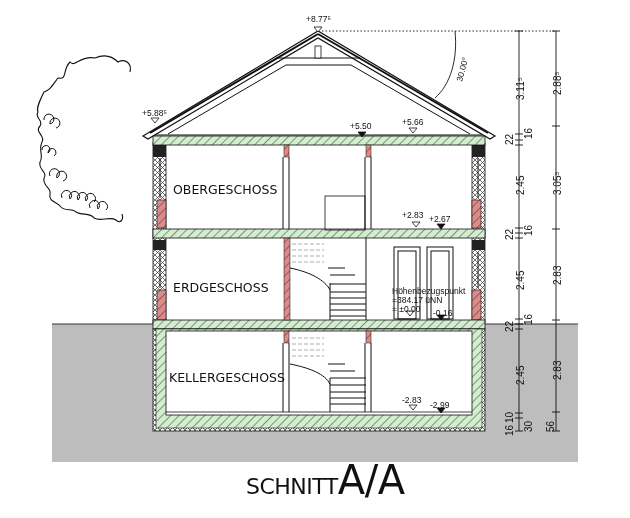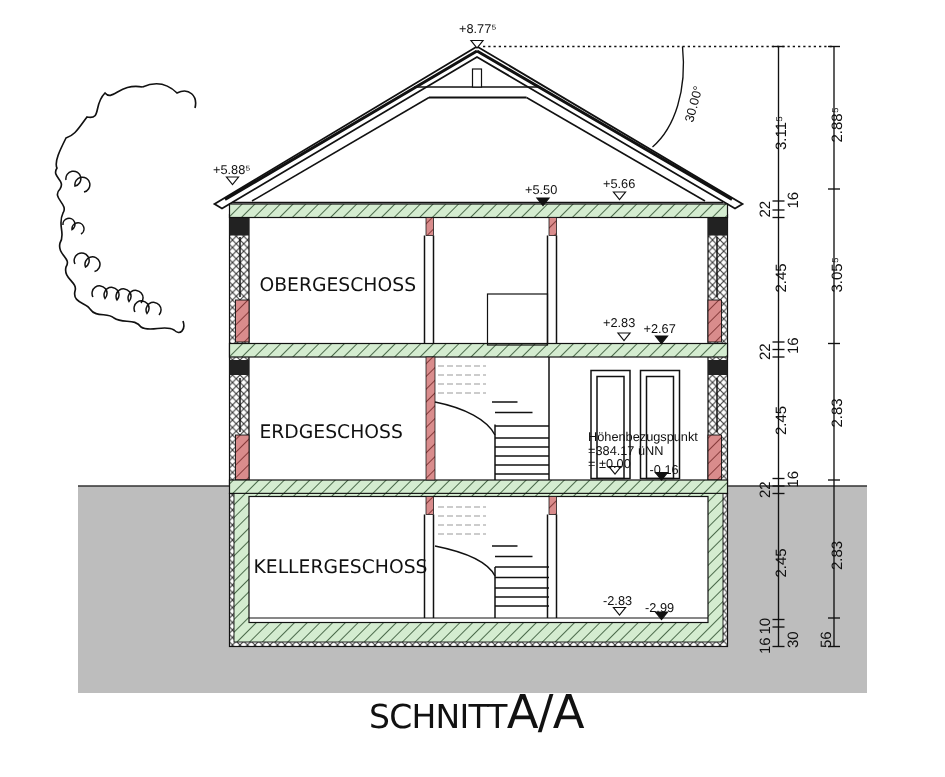--- a/index.html
+++ b/index.html
@@ -2,21 +2,21 @@
 <html><head>
 <meta charset="utf-8">
 <style>
   html, body { margin:0; padding:0; background:#ffffff; }
   body { width:630px; height:518px; position:relative; overflow:hidden; font-family:"Liberation Sans", sans-serif; }
   #drawing { position:absolute; left:0; top:0; }
   .room { font-size:12.5px; font-family:"DejaVu Sans", sans-serif; fill:#111; }
   .lvl { font-size:8.5px; fill:#111; }
   .dim { font-size:10px; fill:#111; }
   .title-small { position:absolute; left:246px; top:457px; font-family:"DejaVu Sans", sans-serif; font-size:22px; color:#111; letter-spacing:-0.5px; }
-  .title-big { font-size:31px;text-align:center; }
+  .title-big { font-size:40px;text-align:center; }
 </style>
 </head>
 <body>
 
 <svg id="drawing" width="630" height="518" viewBox="0 0 630 518">
   <defs>
     <pattern id="hatchGreen" patternUnits="userSpaceOnUse" width="6" height="6" patternTransform="rotate(45)">
       <rect width="6" height="6" fill="#d4ecd0"></rect>
       <line x1="0" y1="0" x2="0" y2="6" stroke="#2f4f2f" stroke-width="1.1"></line>
     </pattern>

